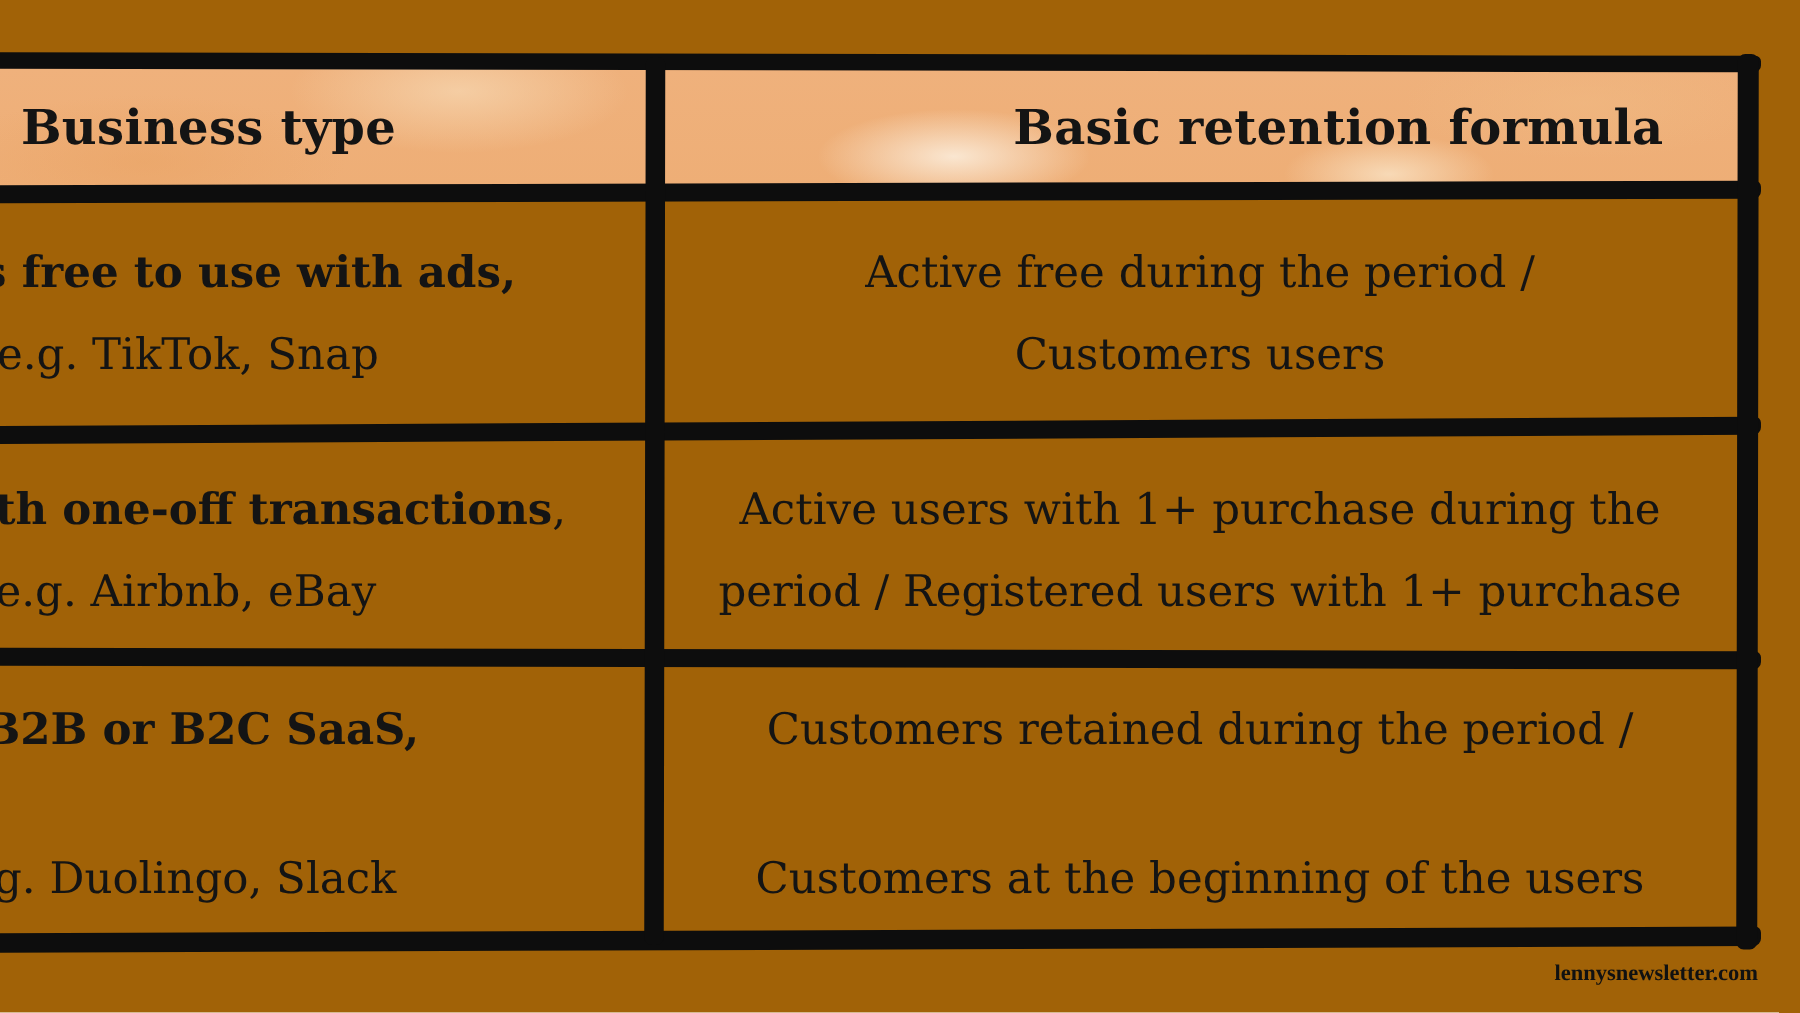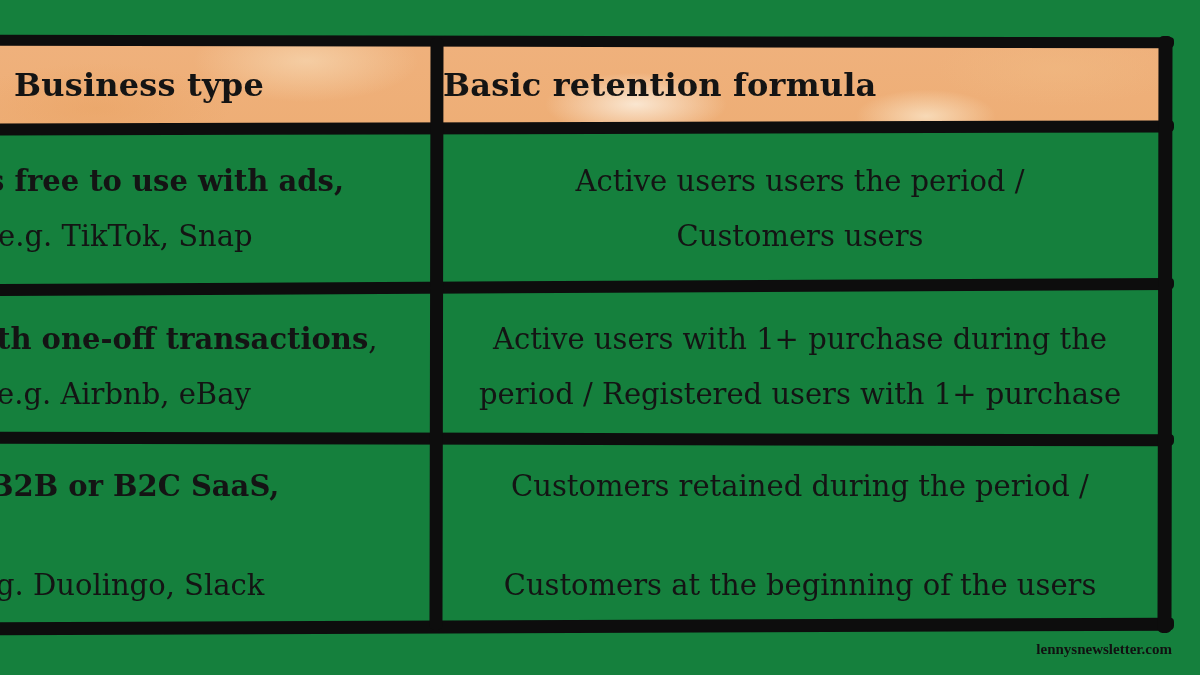--- a/index.html
+++ b/index.html
@@ -1,18 +1,18 @@
 <!DOCTYPE html>
 <html><head>
 <meta charset="utf-8">
 <style>
   html,body { margin:0; padding:0; background:#ffffff; }
   .stage {
     position:relative; width:1200px; height:675px;
-    background:#15803d; overflow:hidden;
+    background:#a16207; overflow:hidden;
     font-family:"DejaVu Serif", "Liberation Serif", serif;
     color:#141414;
   }
   
   .hborder {
     position:absolute; left:-24px; width:1198px; height:12px;
     background:#0d0d0d; border-radius:6px 4px 5px 6px;
   }
   .b-top        { top:36px;  height:11px; transform:rotate(0.12deg); }
   .b-headerbot  { top:122px; transform:rotate(-0.15deg); }
@@ -35,21 +35,21 @@
       radial-gradient(ellipse 180px 60px at 120px 80%, rgba(232,160,95,0.45), rgba(232,160,95,0) 75%),
       radial-gradient(ellipse 160px 50px at 1080px 30%, rgba(240,185,130,0.6), rgba(240,185,130,0) 75%),
       linear-gradient(#efb17c, #eeae76);
   }
   .hcell {
     position:absolute; top:47px; height:75px;
     display:flex; align-items:center;
     font-weight:bold; font-size:32px; letter-spacing:0.2px;
   }
   .hcell.left  { left:0; width:430px; padding-left:14px; }
-  .hcell.right { left:443px; width:666px; justify-content:flex-start; }
+  .hcell.right { left:443px; width:666px; justify-content:flex-end; }
   
   .cell {
     position:absolute; display:flex; flex-direction:column; justify-content:center;
     overflow:hidden;
   }
   .cell .ln { line-height:55px; white-space:nowrap; font-size:29px; }
   .cell-left  { left:0; width:431px; align-items:flex-start; }
   .cell-right { left:443px; width:714px; align-items:center; }
   .r1 { top:136px; height:146px; }
   .r2 { top:302px; height:130px;text-align:right; }
@@ -80,21 +80,21 @@
   </div>
   <div class="hcell right">
     <span>Basic retention formula</span>
   </div>
 
   <div class="cell cell-left r1">
     <div class="ln l-r1a"><span class="bold">s free to use with ads,</span><span></span></div>
     <div class="ln l-r1b">e.g. TikTok, Snap</div>
   </div>
   <div class="cell cell-right r1">
-    <div class="ln">Active users users the period /</div>
+    <div class="ln">Active free during the period /</div>
     <div class="ln">Customers users</div>
   </div>
 
   <div class="cell cell-left r2">
     <div class="ln l-r2a"><span class="bold">th one-off transactions</span><span>,</span></div>
     <div class="ln l-r2b">e.g. Airbnb, eBay</div>
   </div>
   <div class="cell cell-right r2">
     <div class="ln">Active users with 1+ purchase during the</div>
     <div class="ln">period / Registered users with 1+ purchase</div>

